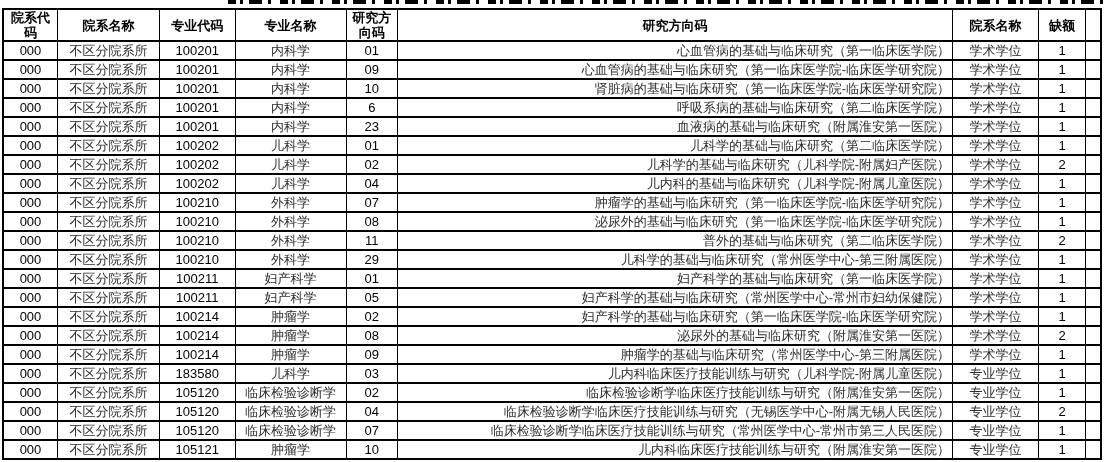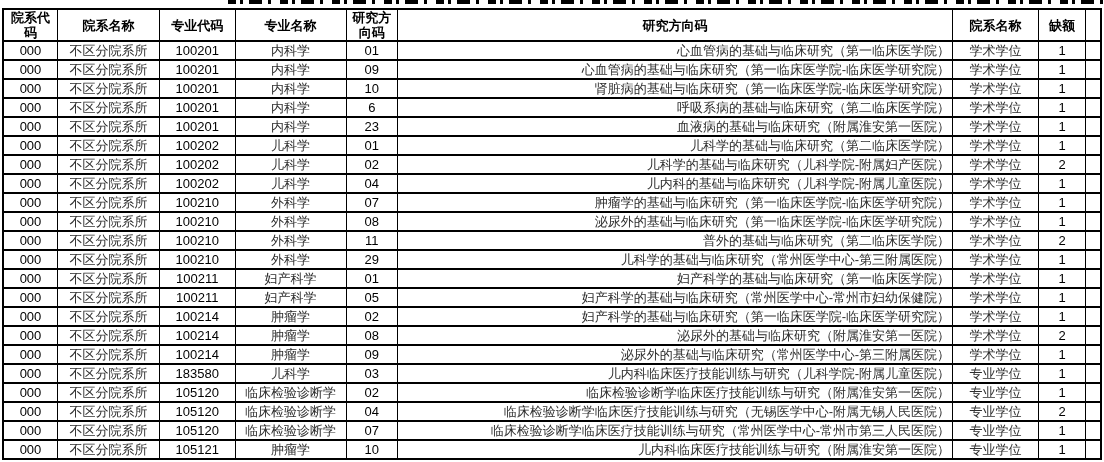--- a/index.html
+++ b/index.html
@@ -274,21 +274,21 @@
           <td class="c6">学术学位</td>
           <td class="c7">2</td>
           <td class="c8"></td>
         </tr>
         <tr>
           <td class="c0">000</td>
           <td class="c1">不区分院系所</td>
           <td class="c2">100214</td>
           <td class="c3">肿瘤学</td>
           <td class="c4">09</td>
-          <td class="c5">泌尿外的基础与临床研究（常州医学中心-第三附属医院）</td>
+          <td class="c5">肿瘤学的基础与临床研究（常州医学中心-第三附属医院）</td>
           <td class="c6">学术学位</td>
           <td class="c7">1</td>
           <td class="c8"></td>
         </tr>
         <tr>
           <td class="c0">000</td>
           <td class="c1">不区分院系所</td>
           <td class="c2">183580</td>
           <td class="c3">儿科学</td>
           <td class="c4">03</td>

